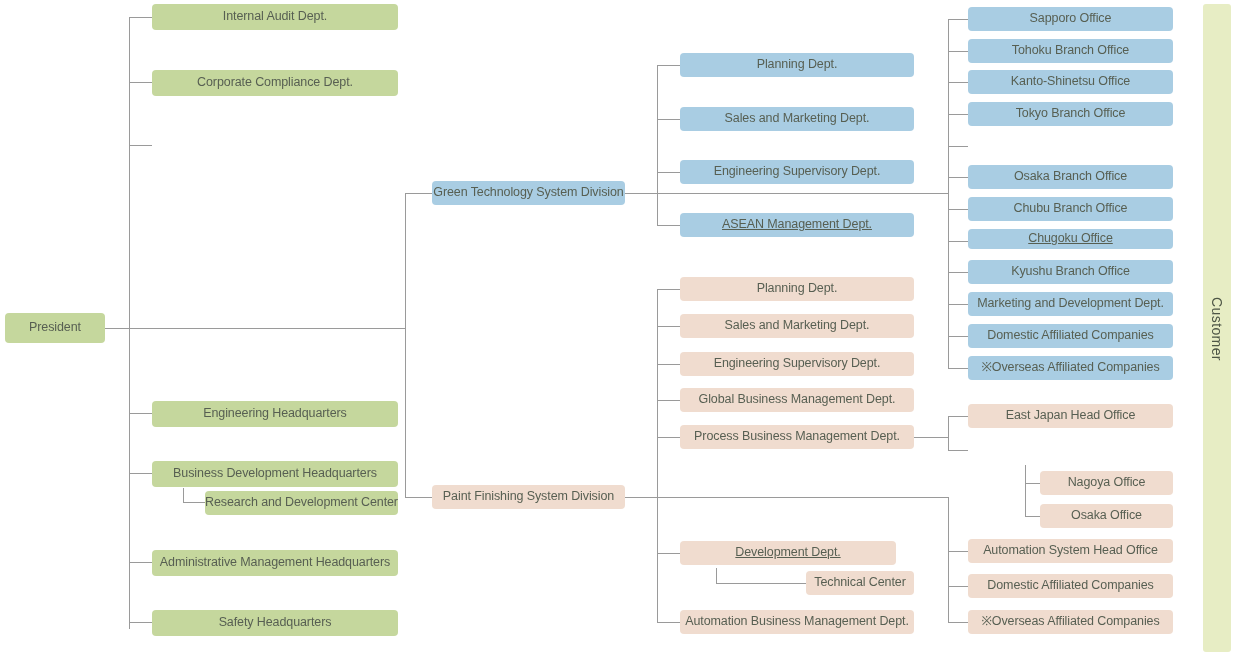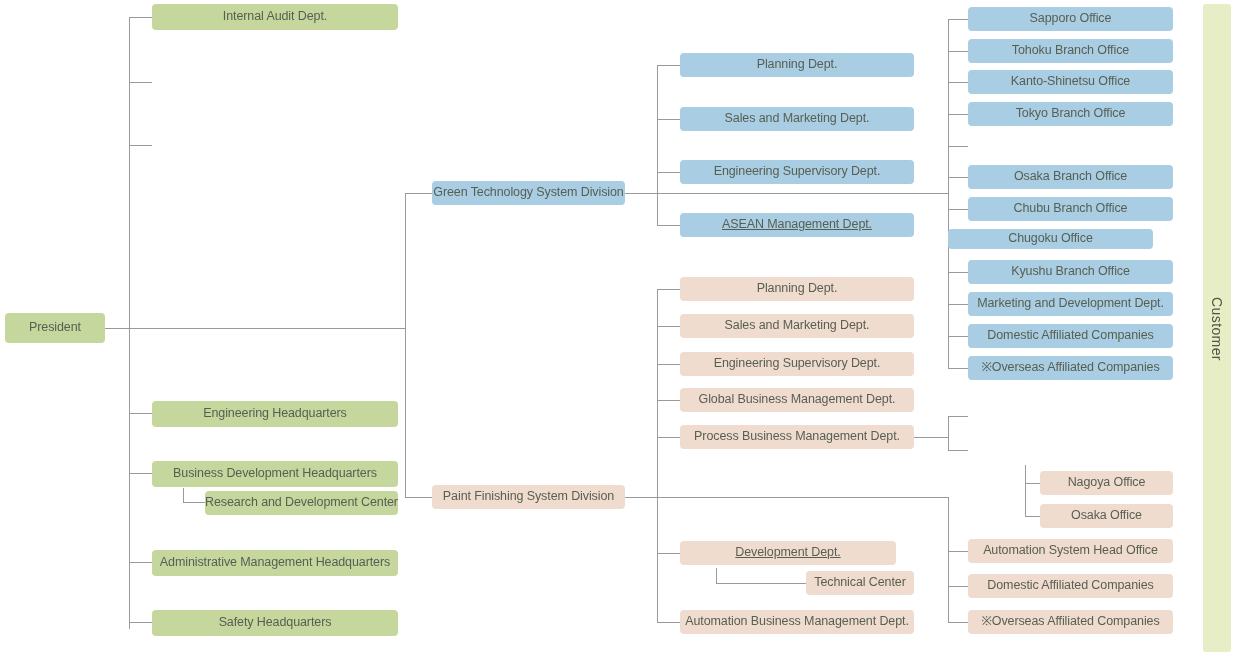--- a/index.html
+++ b/index.html
@@ -125,55 +125,57 @@
   <div class="line h" style="left:1025px; top:516px; width:15px;"></div>
 
   <div class="line v" style="left:948px; top:497px; height:125px;"></div>
   <div class="line h" style="left:948px; top:551px; width:20px;"></div>
   <div class="line h" style="left:948px; top:586px; width:20px;"></div>
   <div class="line h" style="left:948px; top:622px; width:20px;"></div>
 
   <div class="node green" style="left:5px; top:313px; width:100px; height:30px;">President</div>
 
   <div class="node green" style="left:152px; top:4px; width:246px; height:26px;">Internal Audit Dept.</div>
+  <div class="node green" style="left:152px; top:70px; width:246px; height:26px;">Corporate Compliance Dept.</div>
   <div class="node green" style="left:152px; top:401px; width:246px; height:26px;">Engineering Headquarters</div>
   <div class="node green" style="left:152px; top:461px; width:246px; height:26px;">Business Development Headquarters</div>
   <div class="node green" style="left:205px; top:491px; width:193px; height:24px;">Research and Development Center</div>
   <div class="node green" style="left:152px; top:550px; width:246px; height:26px;">Administrative Management Headquarters</div>
   <div class="node green" style="left:152px; top:610px; width:246px; height:26px;">Safety Headquarters</div>
 
   <div class="node blue" style="left:432px; top:181px; width:193px; height:24px;">Green Technology System Division</div>
   <div class="node peach" style="left:432px; top:485px; width:193px; height:24px;">Paint Finishing System Division</div>
 
   <div class="node blue" style="left:680px; top:53px; width:234px; height:24px;">Planning Dept.</div>
   <div class="node blue" style="left:680px; top:107px; width:234px; height:24px;">Sales and Marketing Dept.</div>
   <div class="node blue" style="left:680px; top:160px; width:234px; height:24px;">Engineering Supervisory Dept.</div>
   <div class="node blue" style="left:680px; top:213px; width:234px; height:24px;text-decoration:underline;">ASEAN Management Dept.</div>
 
   <div class="node blue" style="left:968px; top:7px; width:205px; height:24px;text-align:center;">Sapporo Office</div>
   <div class="node blue" style="left:968px; top:39px; width:205px; height:24px;">Tohoku Branch Office</div>
   <div class="node blue" style="left:968px; top:70px; width:205px; height:24px;">Kanto-Shinetsu Office</div>
   <div class="node blue" style="left:968px; top:102px; width:205px; height:24px;">Tokyo Branch Office</div>
   <div class="node blue" style="left:968px; top:165px; width:205px; height:24px;">Osaka Branch Office</div>
   <div class="node blue" style="left:968px; top:197px; width:205px; height:24px;">Chubu Branch Office</div>
-  <div class="node blue" style="left:948px; top:229px; width:205px; height:20px;">Chugoku Office</div>
+  <div class="node blue" style="left:968px; top:229px; width:205px; height:20px;text-decoration:underline;">Chugoku Office</div>
   <div class="node blue" style="left:968px; top:260px; width:205px; height:24px;">Kyushu Branch Office</div>
   <div class="node blue" style="left:968px; top:292px; width:205px; height:24px;">Marketing and Development Dept.</div>
   <div class="node blue" style="left:968px; top:324px; width:205px; height:24px;">Domestic Affiliated Companies</div>
   <div class="node blue" style="left:968px; top:356px; width:205px; height:24px;">※Overseas Affiliated Companies</div>
 
   <div class="node peach" style="left:680px; top:277px; width:234px; height:24px;">Planning Dept.</div>
   <div class="node peach" style="left:680px; top:314px; width:234px; height:24px;">Sales and Marketing Dept.</div>
   <div class="node peach" style="left:680px; top:352px; width:234px; height:24px;">Engineering Supervisory Dept.</div>
   <div class="node peach" style="left:680px; top:388px; width:234px; height:24px;">Global Business Management Dept.</div>
   <div class="node peach" style="left:680px; top:425px; width:234px; height:24px;text-align:center;">Process Business Management  Dept.</div>
   <div class="node peach" style="left:680px; top:541px; width:216px; height:24px;text-decoration:underline;">Development Dept.</div>
   <div class="node peach" style="left:806px; top:571px; width:108px; height:24px;">Technical Center</div>
   <div class="node peach" style="left:680px; top:610px; width:234px; height:24px;">Automation Business Management Dept.</div>
 
+  <div class="node peach" style="left:968px; top:404px; width:205px; height:24px;">East Japan Head Office</div>
   <div class="node peach" style="left:1040px; top:471px; width:133px; height:24px;">Nagoya Office</div>
   <div class="node peach" style="left:1040px; top:504px; width:133px; height:24px;">Osaka Office</div>
 
   <div class="node peach" style="left:968px; top:539px; width:205px; height:24px;">Automation System Head Office</div>
   <div class="node peach" style="left:968px; top:574px; width:205px; height:24px;">Domestic Affiliated Companies</div>
   <div class="node peach" style="left:968px; top:610px; width:205px; height:24px;">※Overseas Affiliated Companies</div>
 
   <div id="customer-panel" style="left:1203px; top:4px; width:28px; height:648px;"></div>
   <div id="customer-label" style="left:1183px; top:321px; width:68px; text-align:center;">Customer</div>
 

